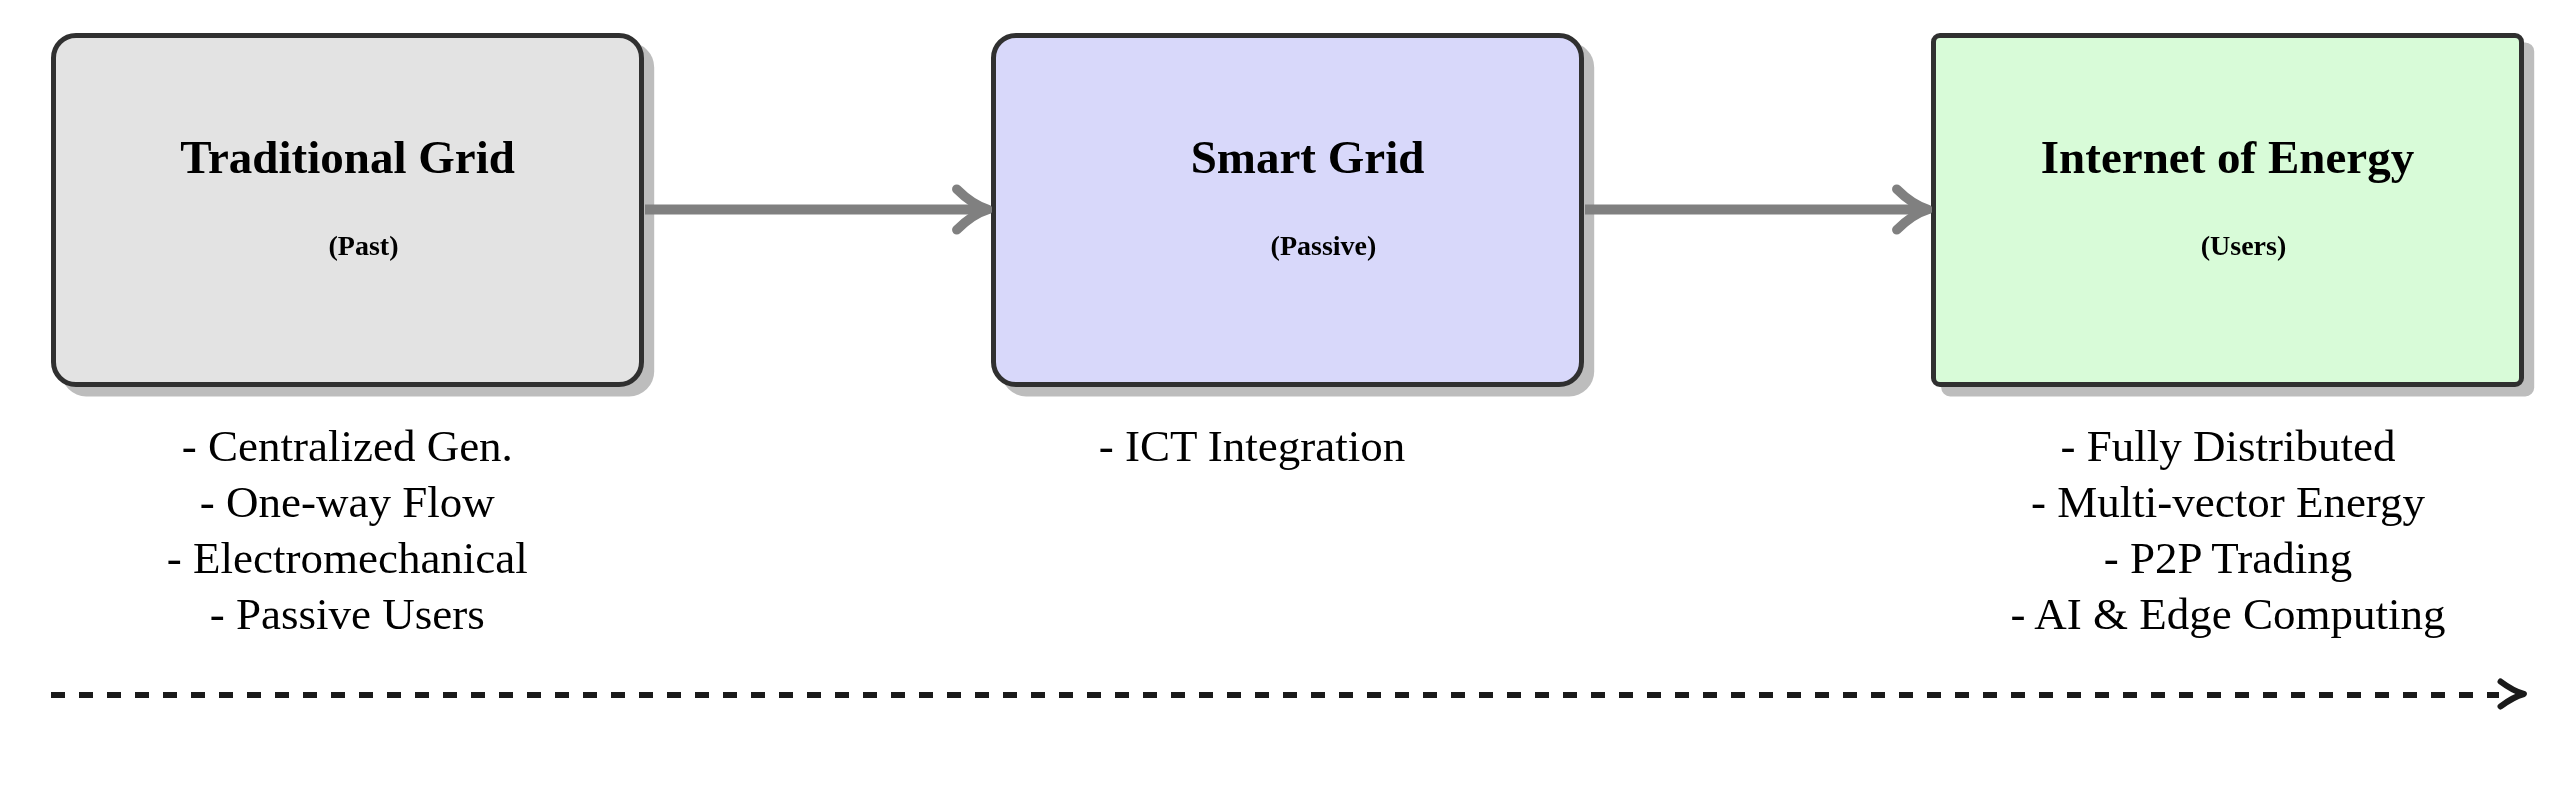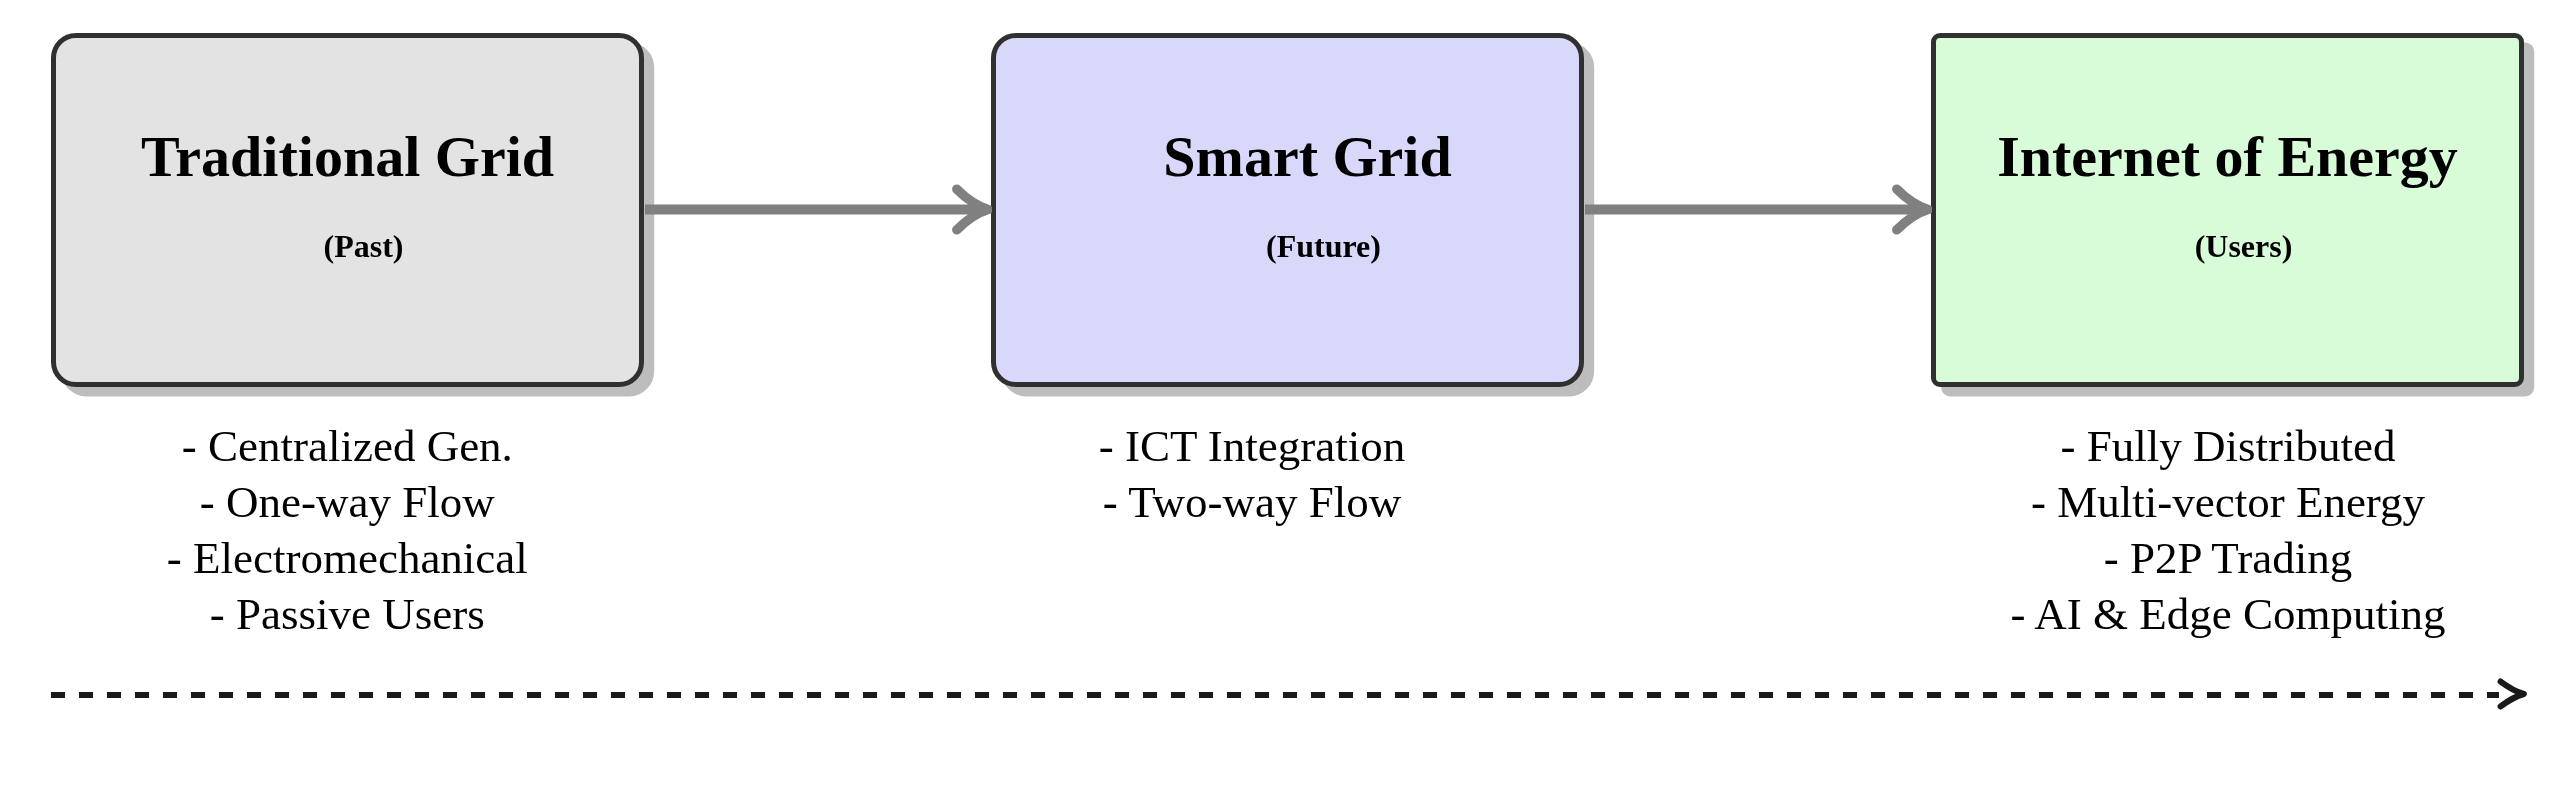--- a/index.html
+++ b/index.html
@@ -38,27 +38,27 @@
   #box-1{left:991px;}
   #box-2{left:1931px;border-radius:9px;}
   .box-inner{
     display:flex;
     flex-direction:column;
     align-items:center;
     row-gap:38px;
     transform:translateY(-11.7px);
   }
   .box-title{
-    font-size:58px;
+    font-size:47px;
     font-weight:700;
     line-height:58px;
     white-space:nowrap;
   }
   .box-subtitle{
-    font-size:32px;
+    font-size:28px;
     font-weight:700;
     line-height:44px;
     white-space:nowrap;
     margin-left:32px;
   }
   
   .flow-arrow{
     position:absolute;
     top:182px;
     width:347px;
@@ -120,21 +120,21 @@
   <div class="box" id="box-0" style="background: rgb(227, 227, 227);">
     <div class="box-inner">
       <div class="box-title">Traditional Grid</div>
       <div class="box-subtitle">(Past)</div>
     </div>
   </div>
 
   <div class="box" id="box-1" style="background: rgb(216, 216, 250); padding-left: 40px;">
     <div class="box-inner">
       <div class="box-title">Smart Grid</div>
-      <div class="box-subtitle">(Future)</div>
+      <div class="box-subtitle">(Passive)</div>
     </div>
   </div>
 
   <div class="box" id="box-2" style="background: rgb(216, 251, 216);">
     <div class="box-inner">
       <div class="box-title">Internet of Energy</div>
       <div class="box-subtitle">(Users)</div>
     </div>
   </div>
 
@@ -150,21 +150,20 @@
 
   <div class="features" id="features-0">
     <div class="feature">- Centralized Gen.</div>
     <div class="feature">- One-way Flow</div>
     <div class="feature">- Electromechanical</div>
     <div class="feature">- Passive Users</div>
   </div>
 
   <div class="features" id="features-1">
     <div class="feature">- ICT Integration</div>
-    <div class="feature">- Two-way Flow</div>
   </div>
 
   <div class="features" id="features-2">
     <div class="feature">- Fully Distributed</div>
     <div class="feature">- Multi-vector Energy</div>
     <div class="feature">- P2P Trading</div>
     <div class="feature">- AI &amp; Edge Computing</div>
   </div>
 
   <div class="timeline-line"></div>

